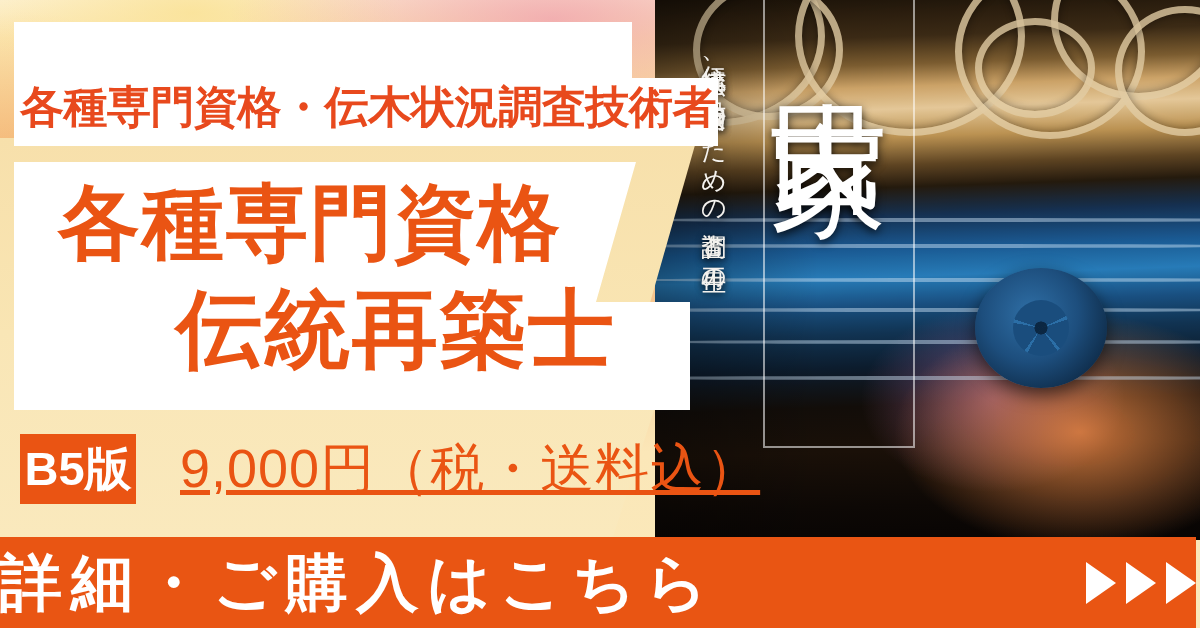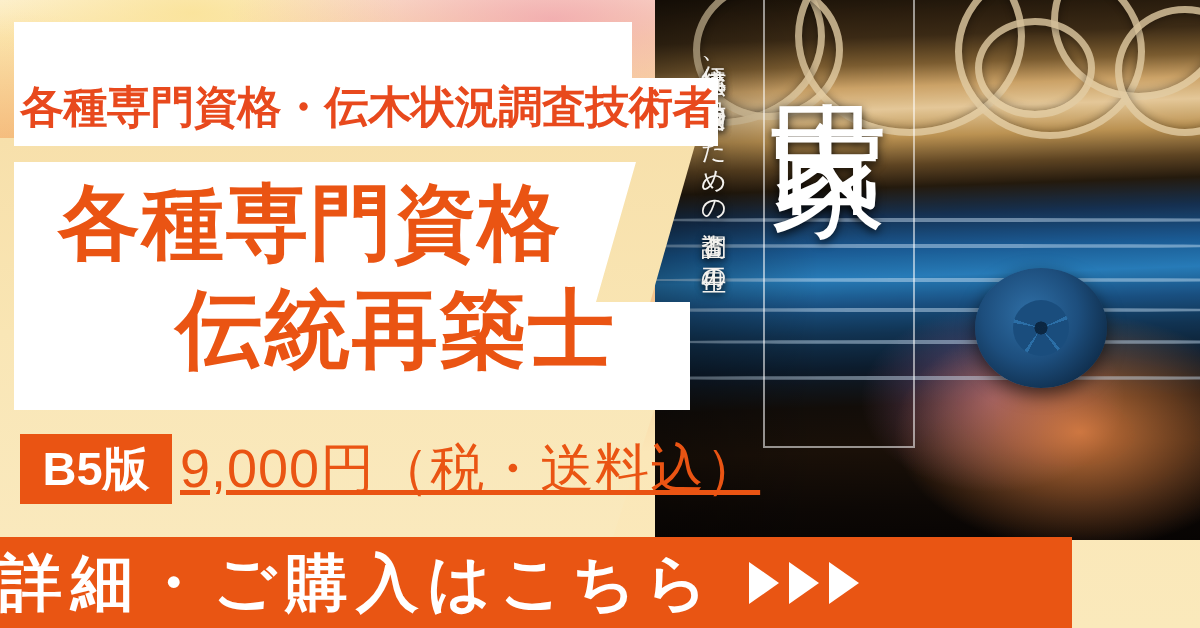--- a/index.html
+++ b/index.html
@@ -219,21 +219,21 @@
     line-height:1;
     white-space:nowrap;
   }
   .big-1{ left:26px;  top:182px; font-size:82px; letter-spacing:2px;margin-left:32px; }
   .big-2{ left:176px; top:286px; font-size:86px; letter-spacing:2px; }
 
   
   .badge{
     position:absolute;
     left:20px; top:434px;
-    width:152px; height:70px;
+    width:116px; height:70px;
     background:#ea5413;
     color:#ffffff;
     font-size:47px;
     font-weight:700;
     display:flex; align-items:center; justify-content:center;
     letter-spacing:0px;
     white-space:nowrap;
   }
   .price{
     position:absolute;
@@ -245,23 +245,23 @@
     font-weight:400;
     letter-spacing:1px;
     white-space:nowrap;
     text-decoration:underline;
   }
 
   
   .cta{
     position:absolute;
     left:0; bottom:0;
-    width:1072px; height:91px;
+    width:1196px; height:91px;
     background:#e95513;
-    display:flex; align-items:center; justify-content:flex-start;
+    display:flex; align-items:center; justify-content:space-between;
     gap:26px;
   }
   .cta-text{
     color:#ffffff;
     font-size:62px;
     font-weight:700;
     letter-spacing:9px;
     white-space:nowrap;
   }
   .arrows{ display:flex; align-items:center; gap:10px; margin-left:6px;}

